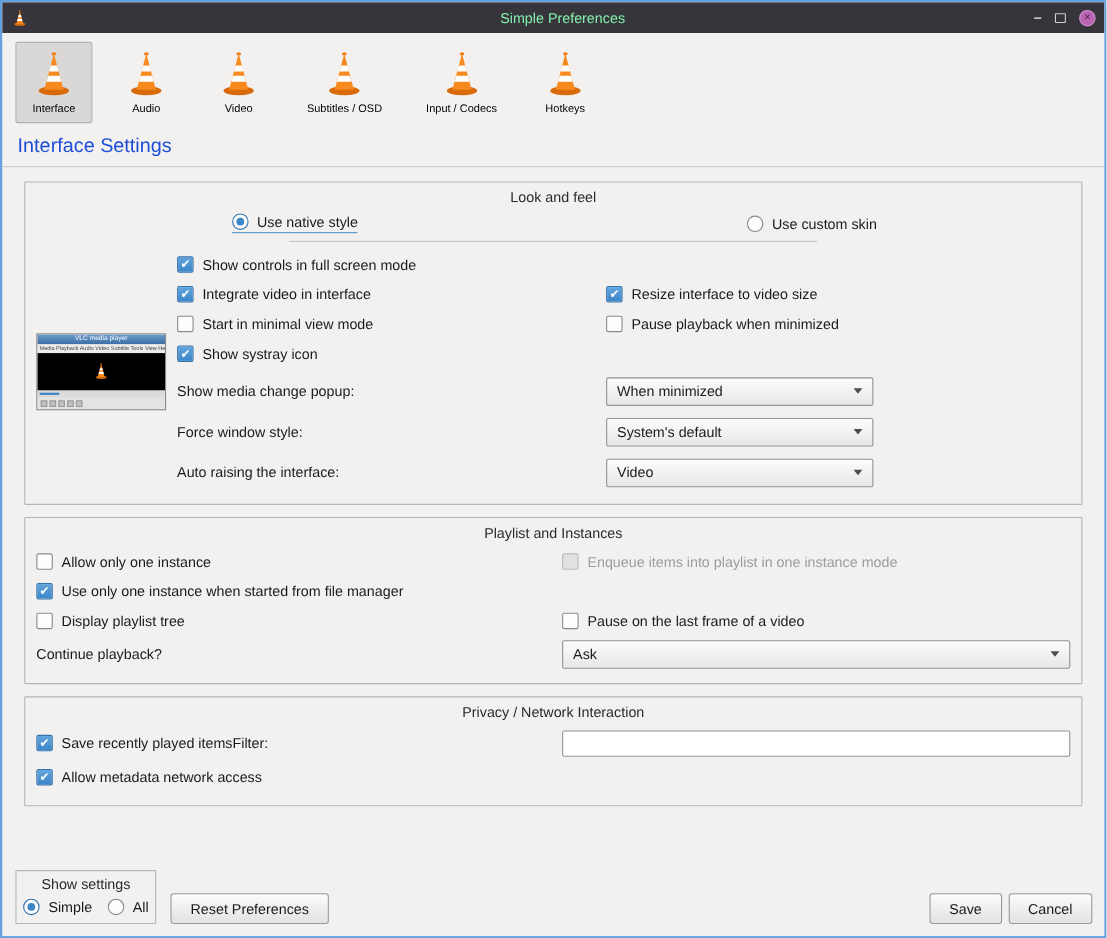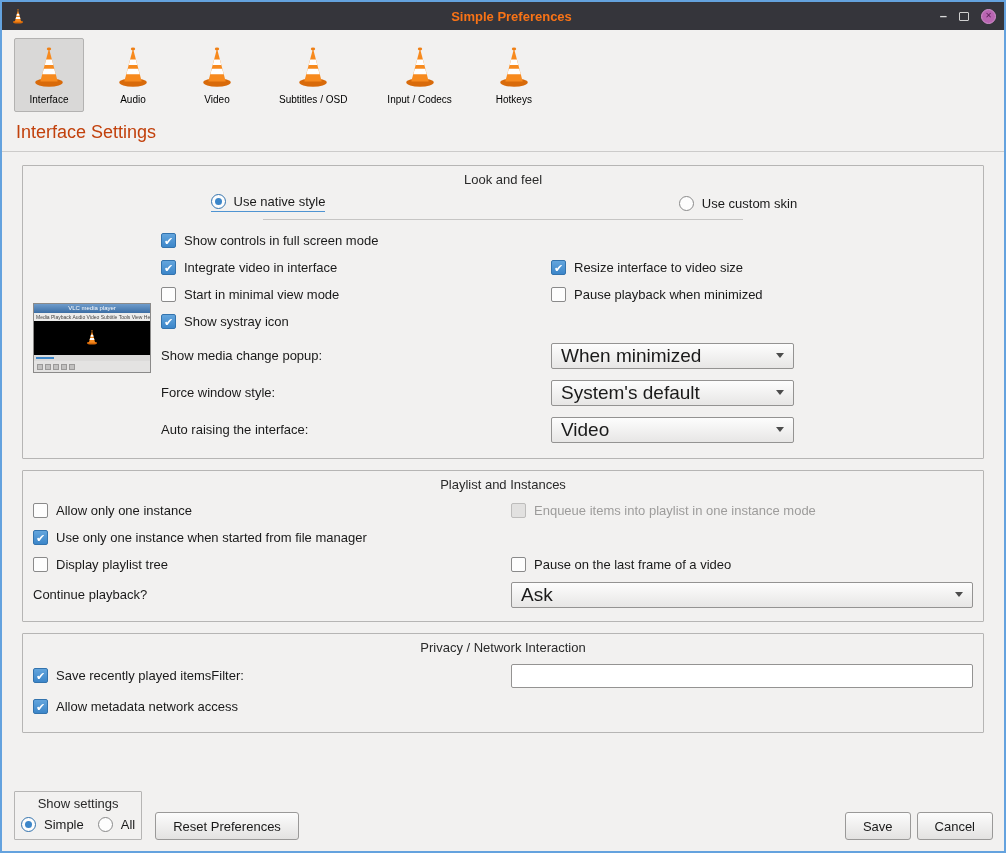--- a/index.html
+++ b/index.html
@@ -29,22 +29,22 @@
     display: flex;
     align-items: center;
     padding: 0 8px;
   }
   .tb-icon { display: flex; align-items: center; }
   .tb-icon svg { width: 16px; height: 16px; }
   .tb-title {
     position: absolute;
     left: 17px; right: 0;
     text-align: center;
-    color: #f97316;
-    font-weight: bold;
+    color: #86efac;
+    font-weight: normal;
     font-size: 13px;
     pointer-events: none;
   }
   .tb-btns {
     margin-left: auto;
     display: flex;
     align-items: center;
     gap: 12px;
     z-index: 1;
   }
@@ -97,21 +97,21 @@
     background: #d9d8d7;
     border-color: #b3b2b1;
   }
   .tool-item svg { width: 44px; height: 44px; }
   .tool-label { font-size: 10px; color: #000000; }
 
   
   .page-title {
     font-size: 18px;
     font-weight: normal;
-    color: #c2410c;
+    color: #1d4ed8;
     margin: 6px 0 8px 14px;
   }
   .title-rule {
     border: 0;
     border-top: 1px solid #cccbca;
     margin: 0;
   }
 
   
   .content {
@@ -191,21 +191,21 @@
     height: 26px;
     border: 1px solid #949392;
     border-radius: 2px;
     background: linear-gradient(#fdfdfd, #e7e6e5);
     display: flex;
     align-items: center;
     justify-content: space-between;
     padding: 0 9px;
     cursor: pointer;
   }
-  .combo-val { font-size: 19px; color: #1a1a1a; }
+  .combo-val { font-size: 13px; color: #1a1a1a; }
   .chev {
     width: 0; height: 0;
     border-left: 4px solid transparent;
     border-right: 4px solid transparent;
     border-top: 5px solid #4c4c4c;
   }
   .text-input {
     height: 24px;
     border: 1px solid #949392;
     border-radius: 2px;

